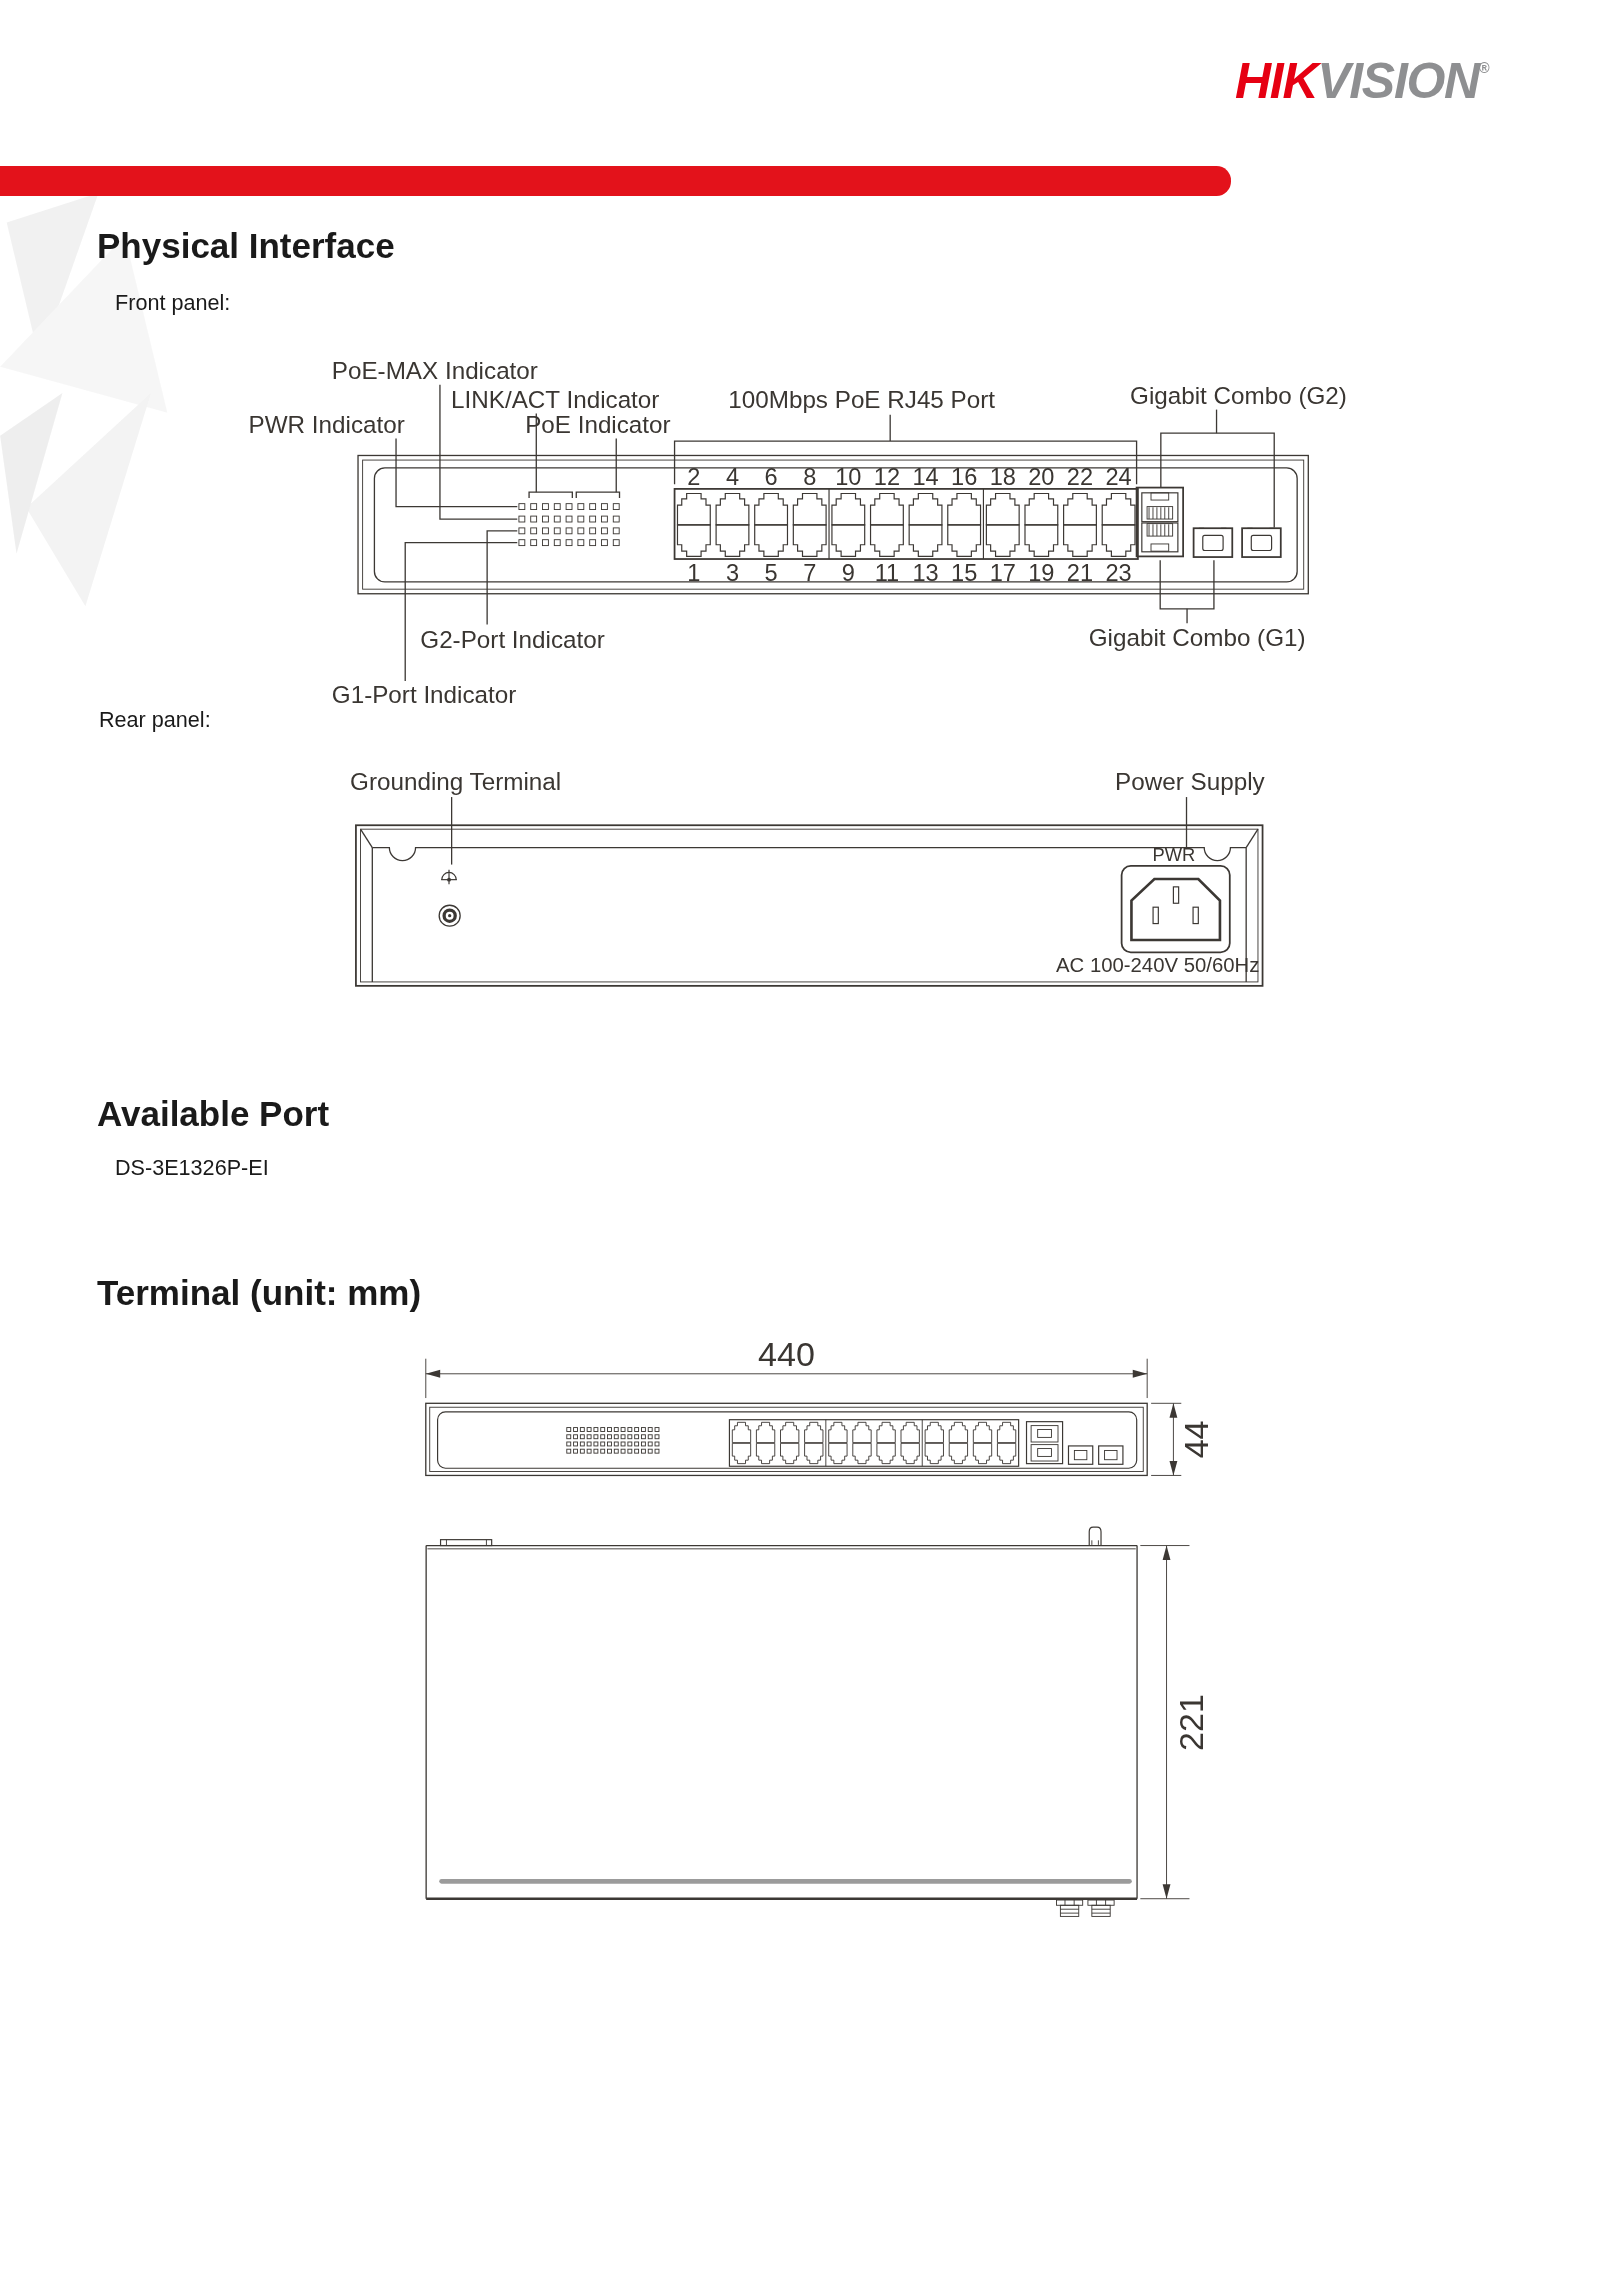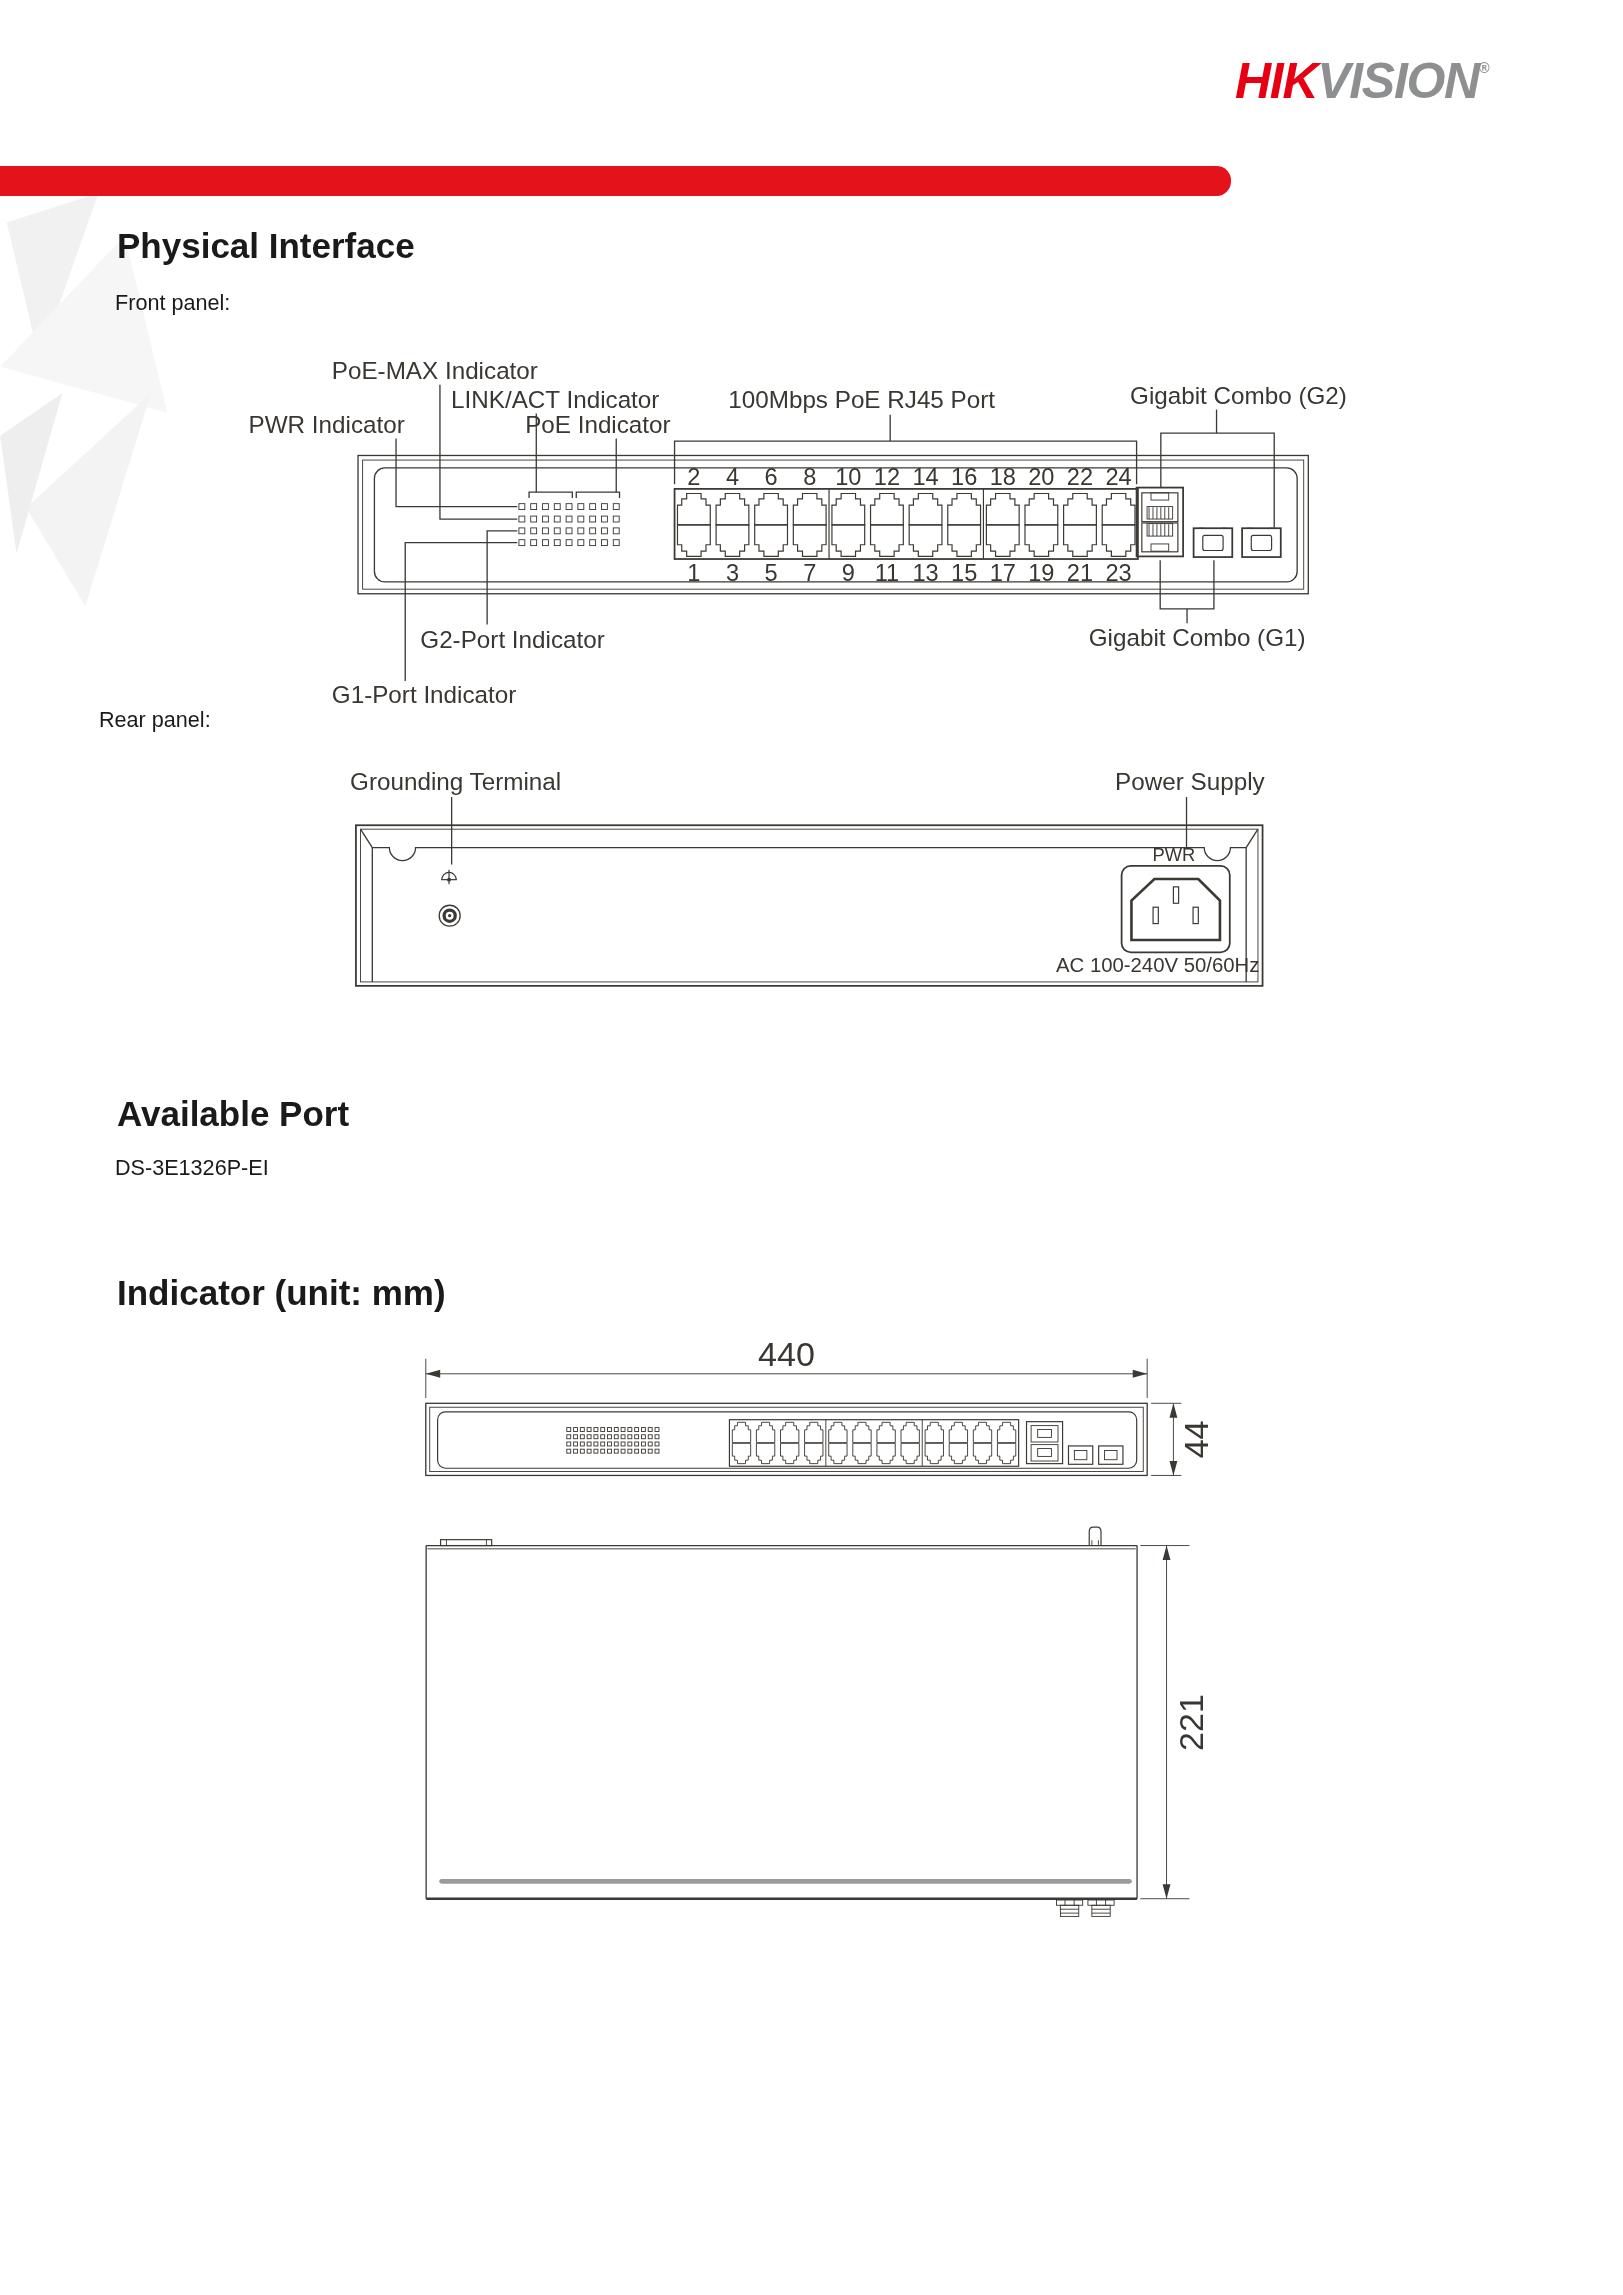--- a/index.html
+++ b/index.html
@@ -7,21 +7,21 @@
         font-family:"Liberation Sans",sans-serif;color:#1a1a1a;}
   
   .redbar{position:absolute;left:0;top:166px;width:1231px;height:29.5px;background:#e3121b;
           border-radius:0 14.4px 14.4px 0;}
   .logo{position:absolute;left:1235px;top:52px;font-style:italic;font-weight:bold;
         font-size:50px;letter-spacing:-1.3px;white-space:nowrap;}
   .logo .hik{color:#e60012;}
   .logo .vision{color:#8e8f91;}
   .logo .reg{font-size:14.4px;color:#8e8f91;vertical-align:25px;font-style:normal;letter-spacing:0;}
   
-  .h1{position:absolute;font-weight:bold;font-size:35px;letter-spacing:0;margin-left:20px;}
+  .h1{position:absolute;font-weight:bold;font-size:35px;letter-spacing:0;}
   .body-txt{position:absolute;font-size:21.6px;}
   
   svg{position:absolute;overflow:visible;}
   svg text{font-family:"Liberation Sans",sans-serif;fill:#3a3632;}
   .ln{stroke:#3c3834;fill:none;stroke-width:2px;}
   .ln1{stroke:#3c3834;fill:none;stroke-width:1.4px;}
   .ln15{stroke:#3c3834;fill:none;stroke-width:1.8px;}
   .ln25{stroke:#3c3834;fill:none;stroke-width:2.7px;}
   .ln4{stroke:#3c3834;fill:none;stroke-width:4px;}
   .thin{stroke:#4a4642;fill:none;stroke-width:1.5px;}
@@ -48,21 +48,21 @@
   <div class="redbar"></div>
   <div class="logo">
     <span class="hik">HIK</span><span class="vision">VISION</span><span class="reg">®</span>
   </div>
 
   <div class="h1" style="left:97px;top:226px">Physical Interface</div>
   <div class="body-txt" style="left:115px;top:290px">Front panel:</div>
   <div class="body-txt" style="left:99px;top:707px">Rear panel:</div>
   <div class="h1" style="left:97px;top:1094px">Available Port</div>
   <div class="body-txt" style="left:115px;top:1155px">DS-3E1326P-EI</div>
-  <div class="h1" style="left:97px;top:1273px">Indicator (unit: mm)</div>
+  <div class="h1" style="left:97px;top:1273px">Terminal (unit: mm)</div>
 
   <svg style="left:243px;top:348px" width="1141" height="367" viewBox="370 530 1740 560">
 
     <text class="dlabel" x="505" y="578">PoE-MAX Indicator</text>
     <text class="dlabel" x="687" y="622">LINK/ACT Indicator</text>
     <text class="dlabel" x="378" y="660">PWR Indicator</text>
     <text class="dlabel" x="800" y="660">PoE Indicator</text>
     <text class="dlabel" x="1110" y="622">100Mbps PoE RJ45 Port</text>
     <text class="dlabel" x="1723" y="615">Gigabit Combo (G2)</text>
     <text class="dlabel" x="640" y="988">G2-Port Indicator</text>

